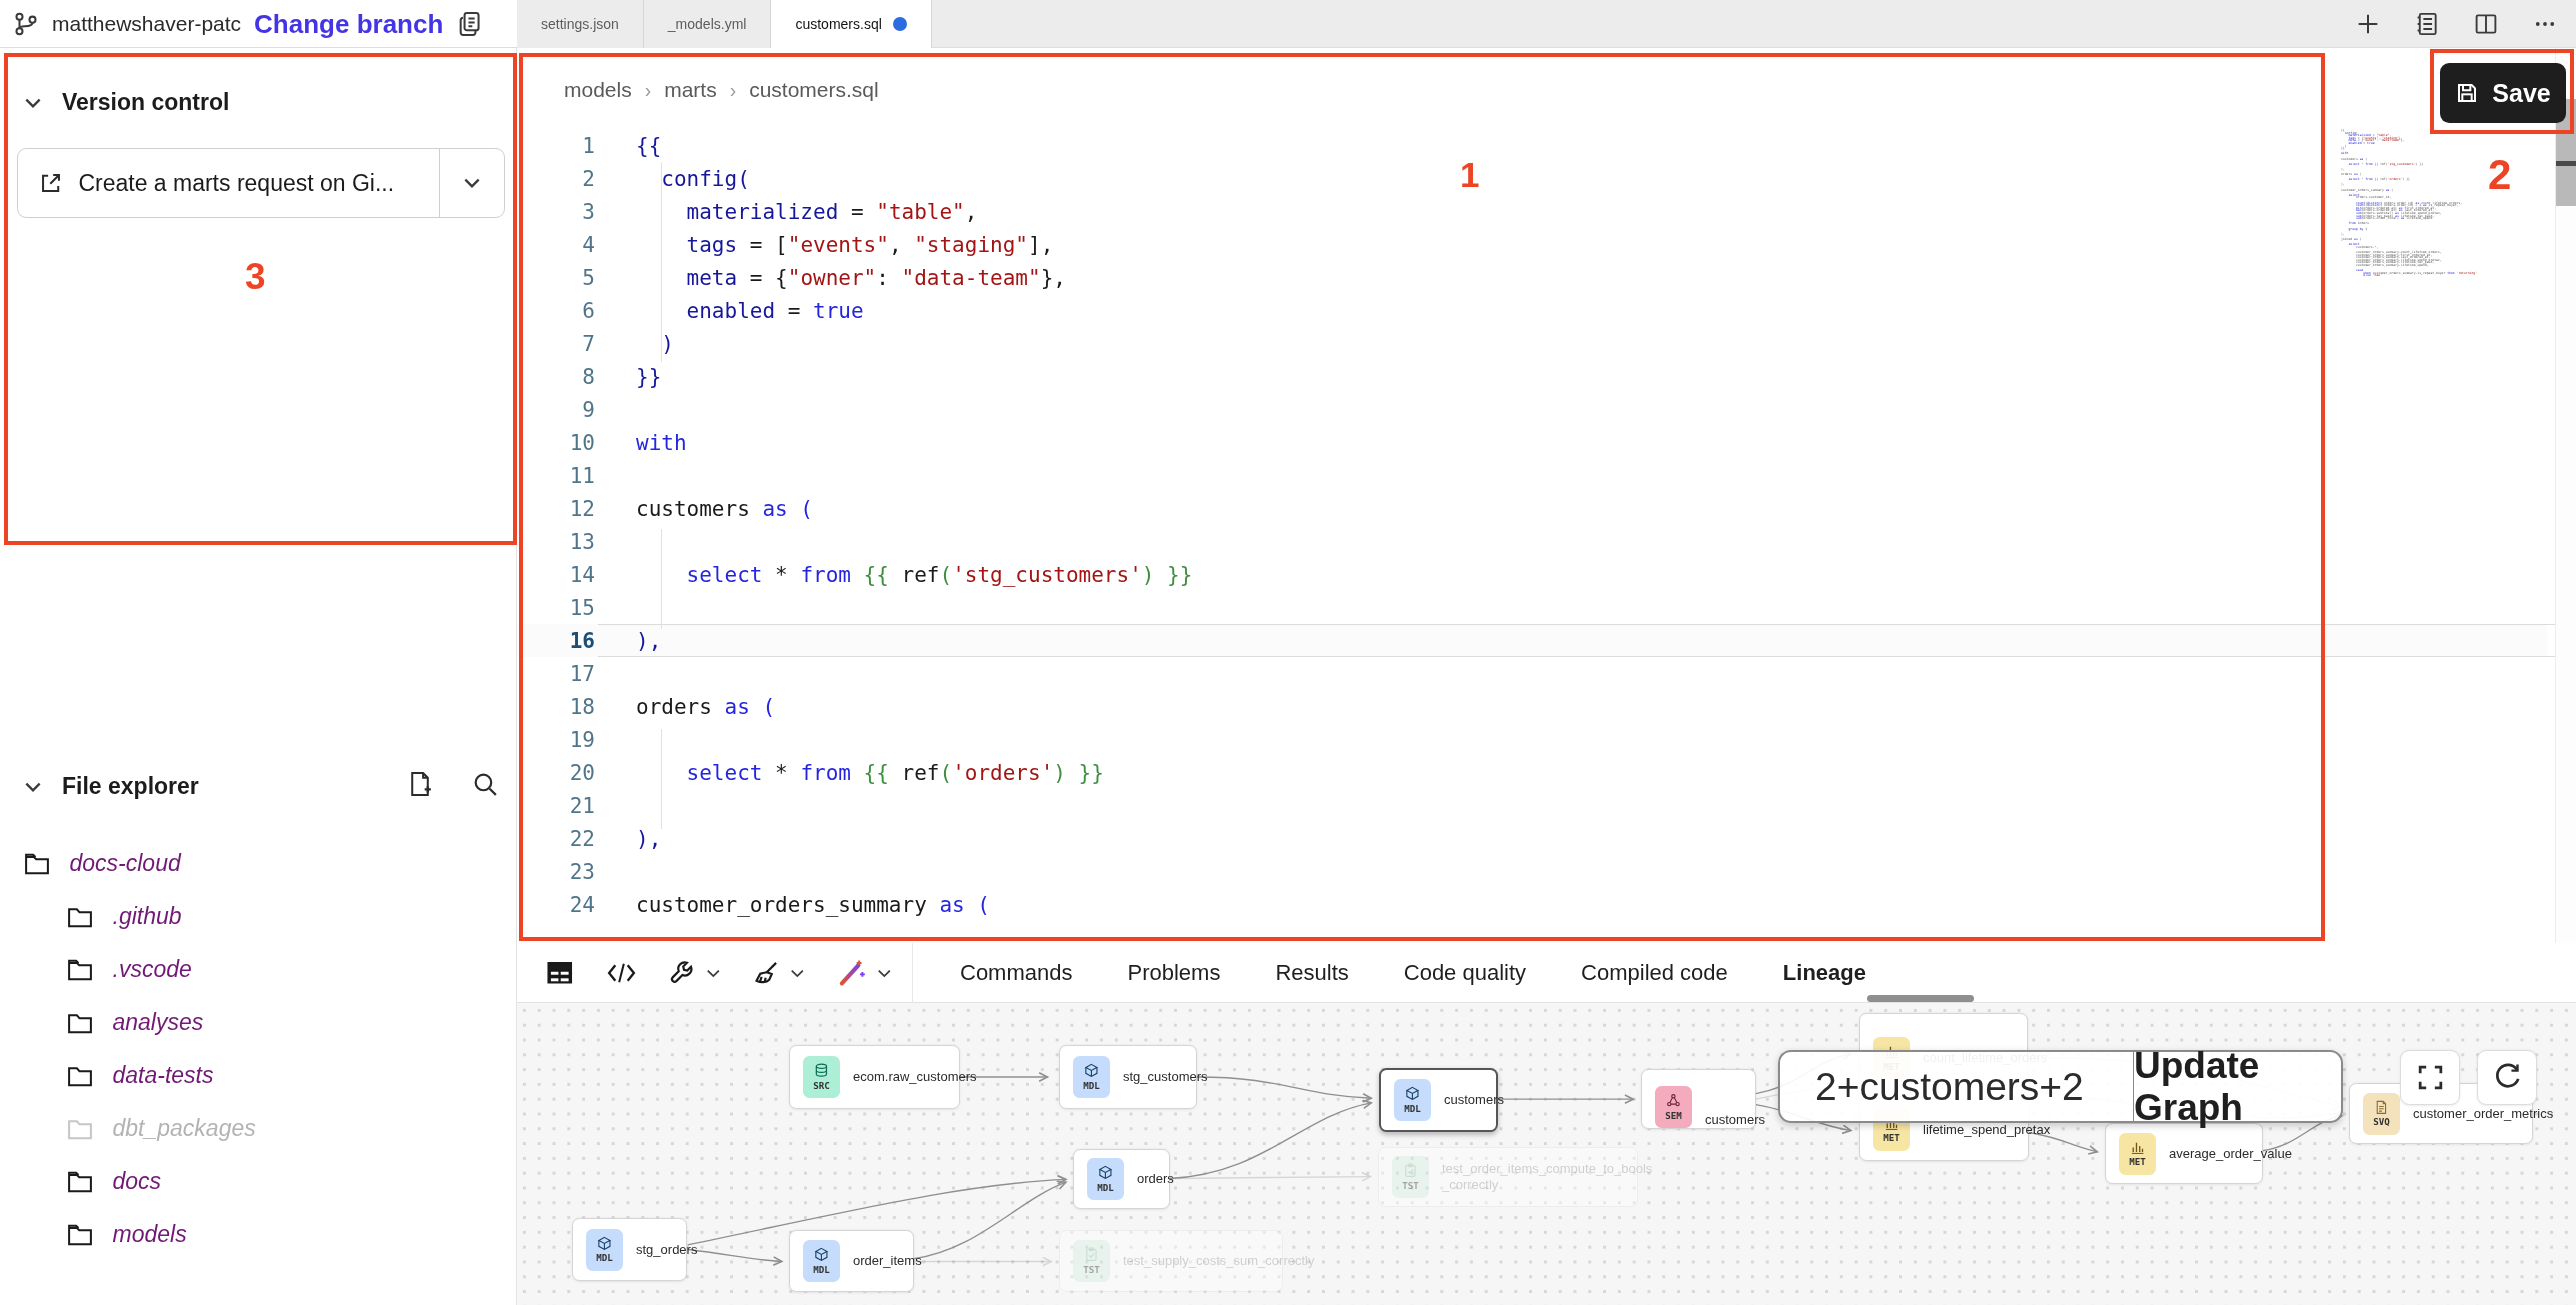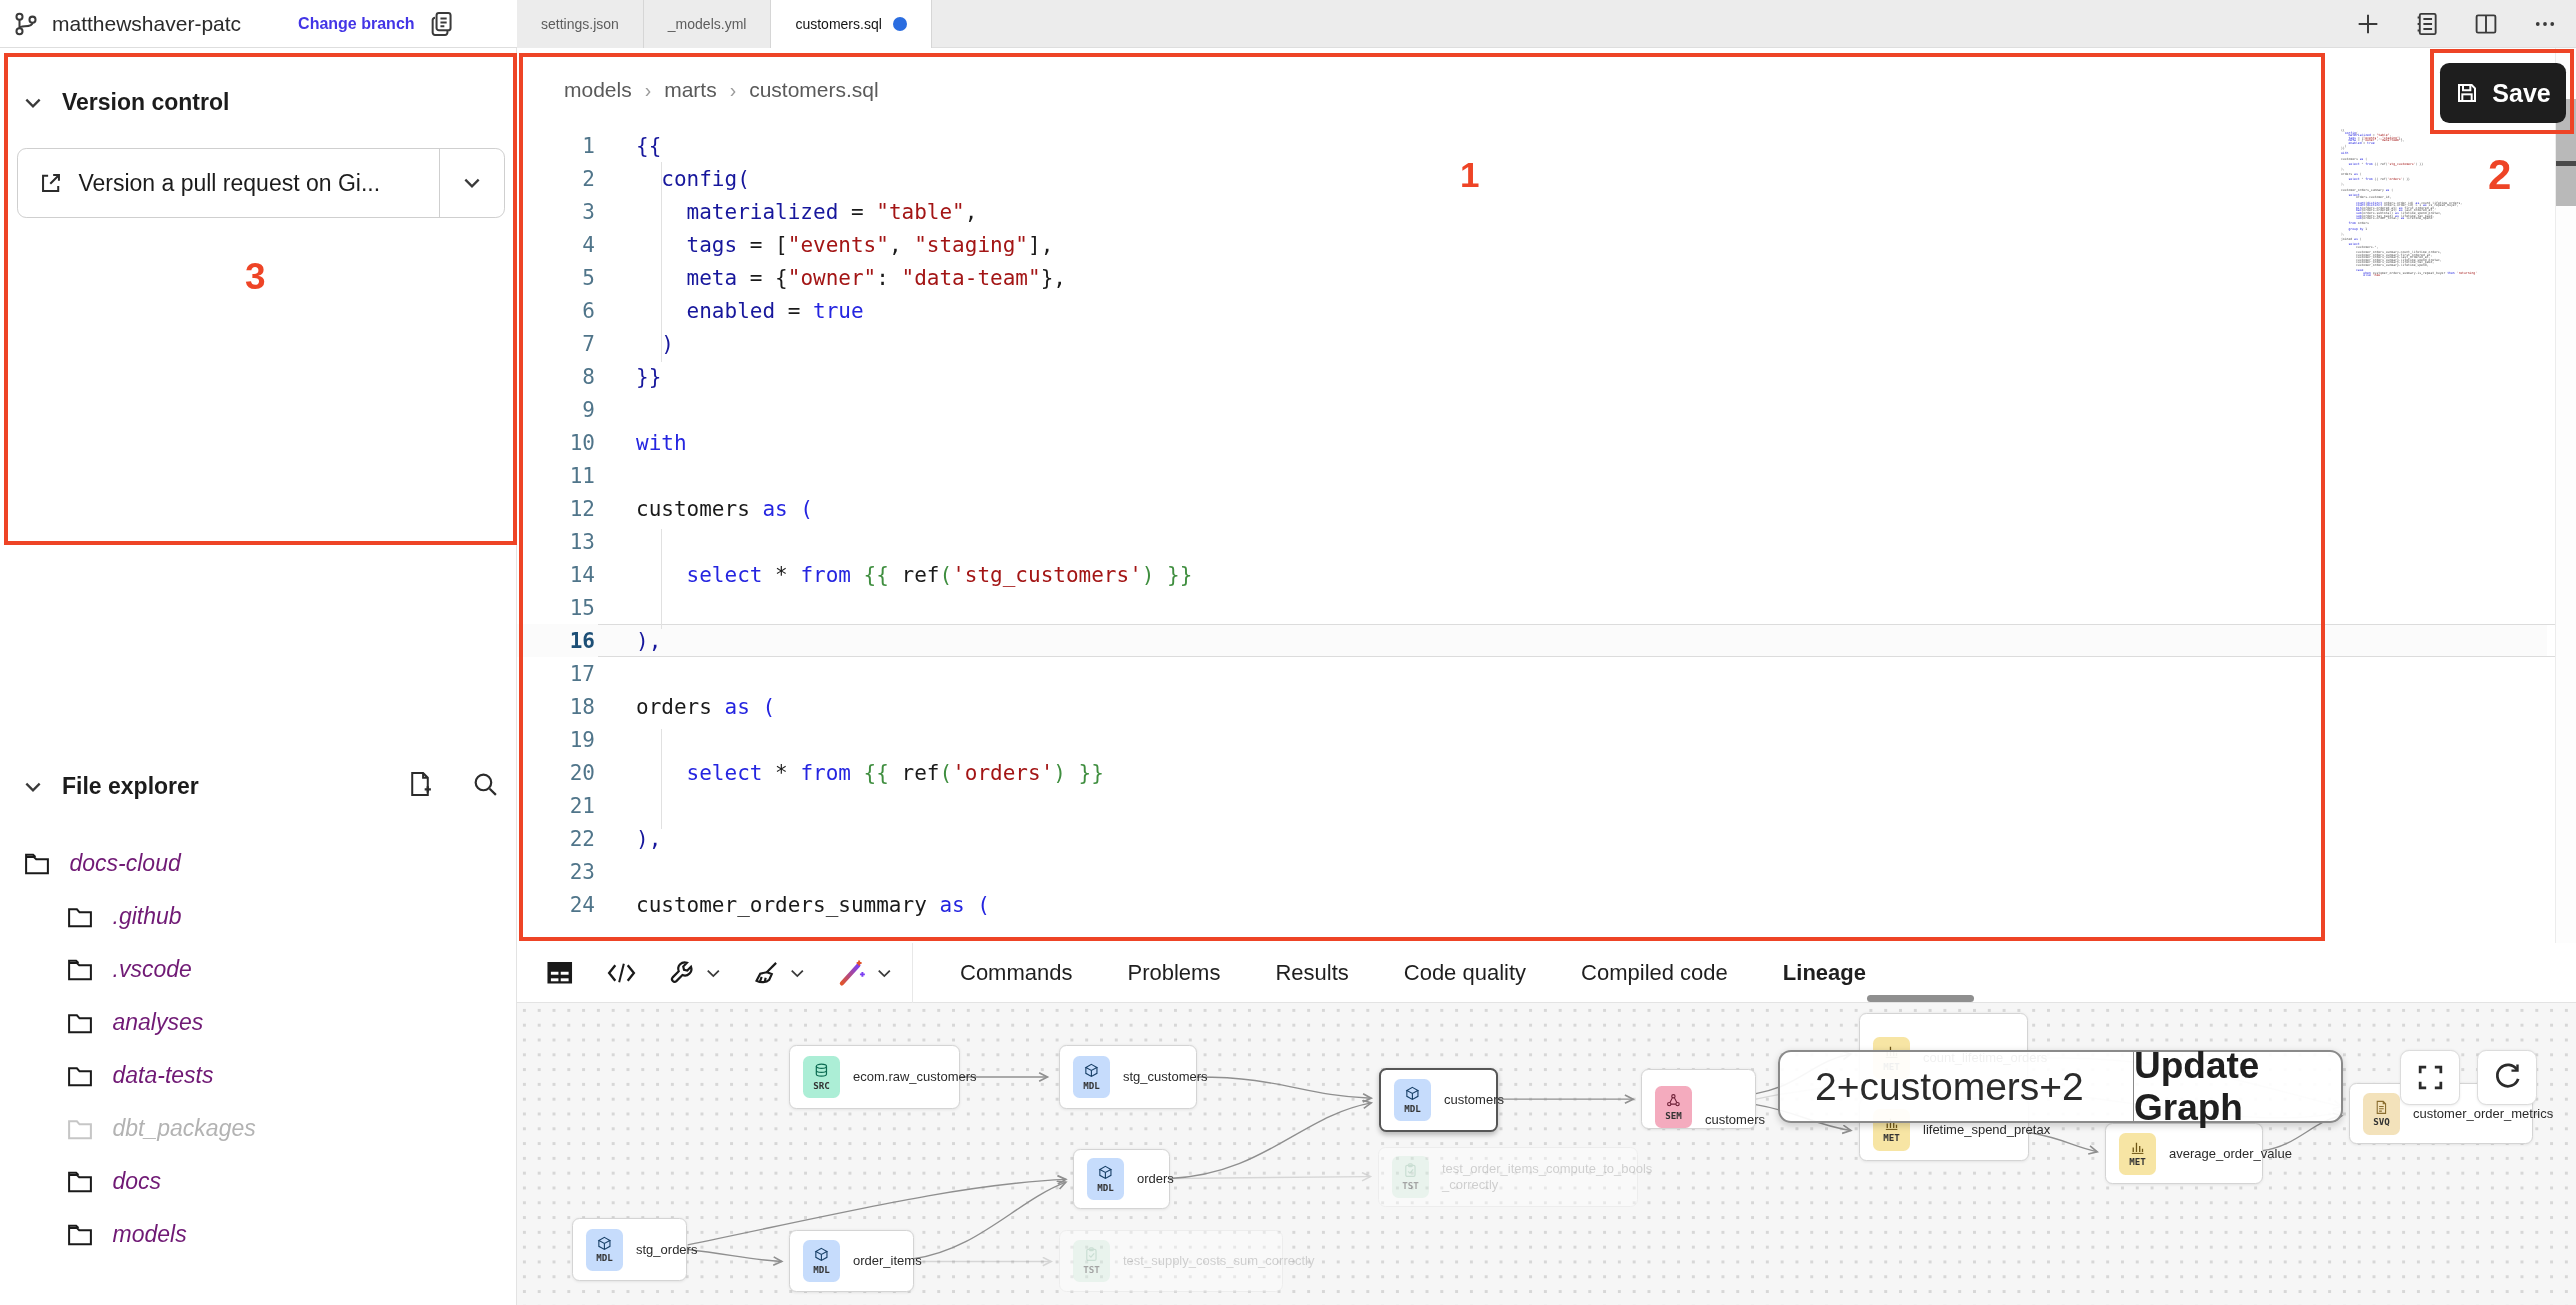--- a/index.html
+++ b/index.html
@@ -5,21 +5,21 @@
   * { margin:0; padding:0; box-sizing:border-box; }
   html,body { width:2576px; height:1306px; overflow:hidden; background:#fff;
     font-family:"Liberation Sans", sans-serif; color:#1f1f1f; }
   .abs { position:absolute; }
   #stage { position:relative; width:2388px; height:1306px; background:#fff; }
 
   
   #topbar { left:0; top:0; width:2576px; height:48px; background:#fff; border-bottom:0.9px solid #dedede; }
   #branch-area { left:0; top:0; height:48px; display:flex; align-items:center; gap:13px; padding-left:13px; }
   #branch-name { font-size:21px; color:#2b2b2b; max-width:208px; white-space:nowrap; overflow:hidden; }
-  #change-branch { font-size:16px; font-weight:600; color:#4335e6; cursor:pointer;margin-left:44px; }
+  #change-branch { font-size:26px; font-weight:600; color:#4335e6; cursor:pointer; }
   #tabstrip { left:517px; top:0; width:2059px; height:48px; background:#ececec; display:flex; border-bottom:0.9px solid #dedede; }
   .tab { height:48px; display:flex; align-items:center; gap:11px; padding:0 24px; font-size:14px; color:#5d5d5d;
          border-right:0.9px solid #d6d6d6; background:#ececec; cursor:pointer; }
   .tab.active { background:#fff; color:#141414; }
   .dirty-dot { width:14px; height:14px; border-radius:50%; background:#2b6de0; }
   #win-icons { right:16.6px; top:0; height:48px; display:flex; align-items:center; gap:31px; }
   .wicon { width:28px; height:28px; display:flex; align-items:center; justify-content:center; cursor:pointer; }
 
   
   #sidebar { left:0; top:48px; width:517px; height:1258px; background:#fff; border-right:0.9px solid #e3e3e3; }
@@ -177,21 +177,21 @@
       <svg class="ic" width="20" height="20" viewBox="0 0 12 12" fill="none" stroke="#3a3a3a" stroke-width="1.4">
           <path d="M2,4 L6,8 L10,4"></path>
         </svg>
       <span>Version control</span>
     </div>
     <div id="pr-button" class="abs">
       <div id="pr-main">
         <svg class="ic" width="26" height="26" viewBox="0 0 18 18" fill="none" stroke="#2b2b2b" stroke-width="1.4">
           <path d="M7,4 H3.5 V14.5 H14 V11 M10.5,3.5 H14.5 V7.5 M14.2,3.8 L8.5,9.5"></path>
         </svg>
-        <span id="pr-label">Version a pull request on Gi...</span>
+        <span id="pr-label">Create a marts request on Gi...</span>
       </div>
       <div id="pr-caret">
         <svg class="ic" width="20" height="20" viewBox="0 0 12 12" fill="none" stroke="#3a3a3a" stroke-width="1.4">
             <path d="M2,4 L6,8 L10,4"></path>
           </svg>
       </div>
     </div>
 
     <div id="fe-head" class="abs section-head">
       <svg class="ic" width="20" height="20" viewBox="0 0 12 12" fill="none" stroke="#3a3a3a" stroke-width="1.4">

